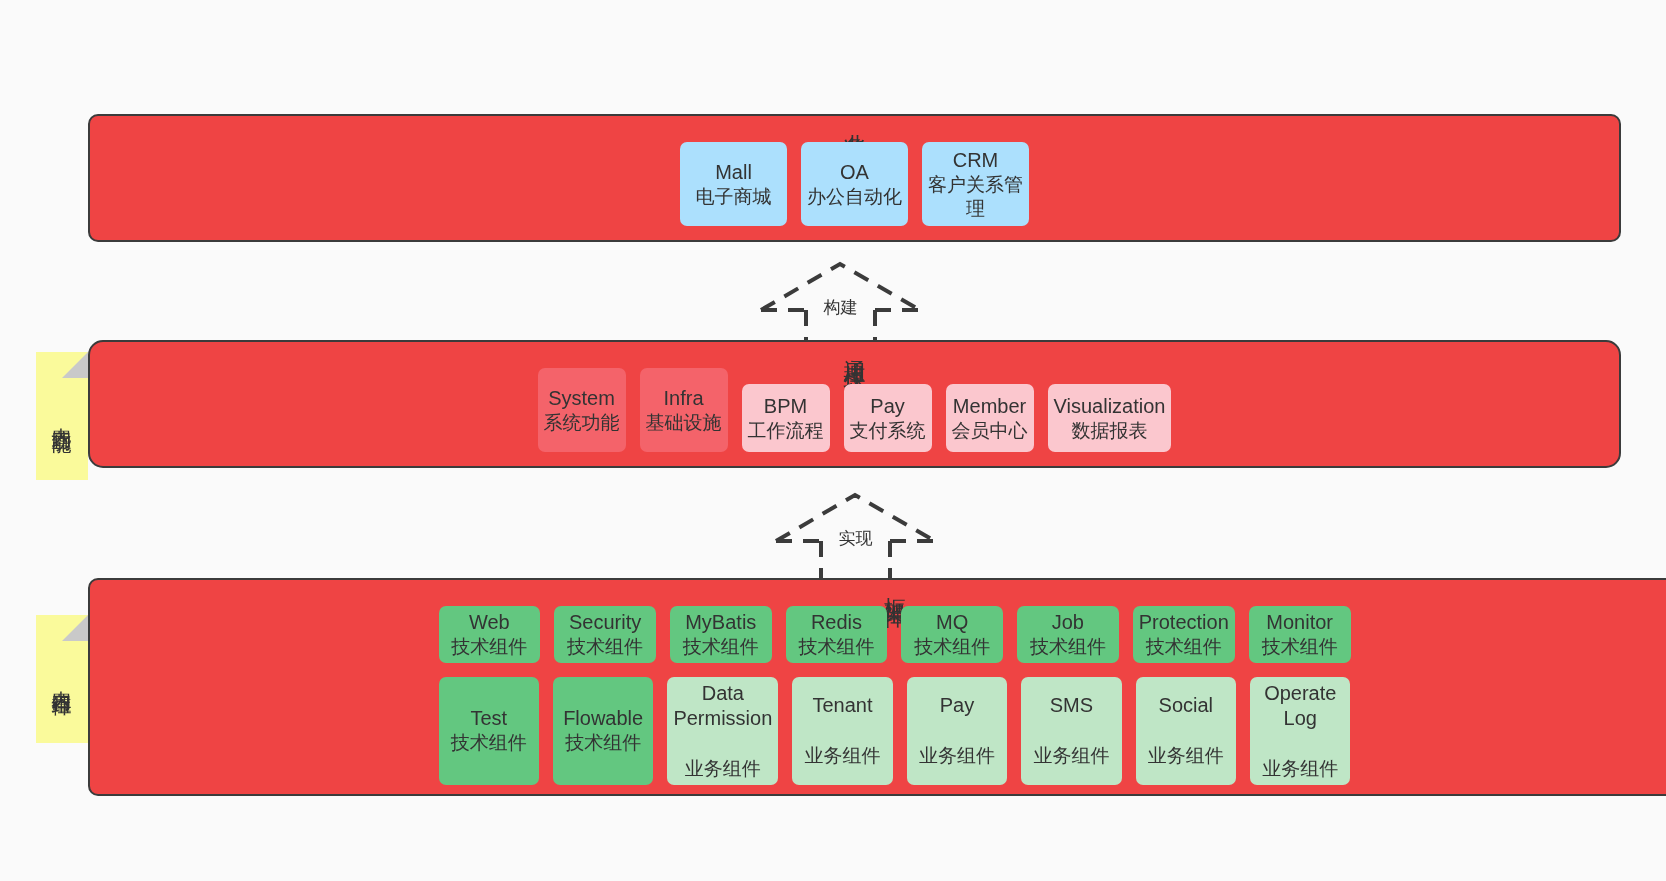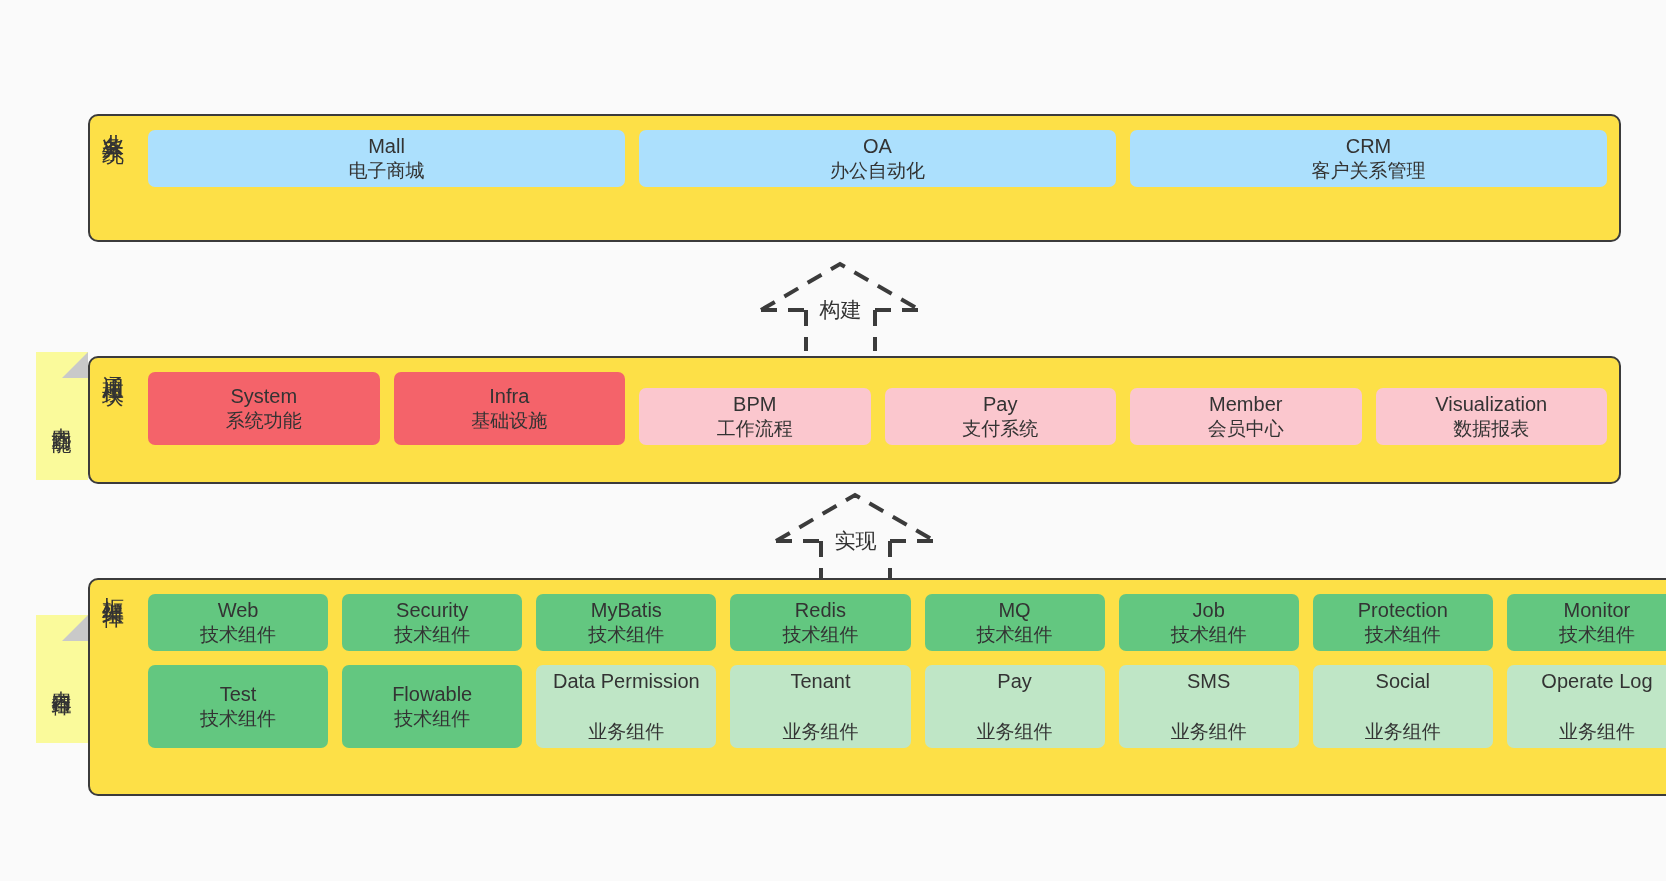--- a/index.html
+++ b/index.html
@@ -13,25 +13,26 @@
   #stage {
     position: relative;
     width: 1666px;
     height: 881px;
     background: #fafafa;
   }
 
   
   .layer {
     position: absolute;
-    background: #fde047;
+    background: #ef4444;
     border: 2px solid #3b3b3b;
     border-radius: 10px;
     display: flex;
-    align-items: flex-start;
+    align-items: center;
+    flex-direction: column;
   }
 
   
   .layer-title {
     flex: 0 0 auto;
     width: 46px;
     display: flex;
     align-items: center;
     justify-content: center;
     writing-mode: vertical-rl;
@@ -120,21 +121,21 @@
     position: absolute;
     width: 175px;
     height: 95px;
   }
   .arrow-group svg { display: block; }
   .arrow-label {
     position: absolute;
     left: 50%;
     transform: translateX(-50%);
     top: 38px;
-    font-size: 21px;
+    font-size: 17px;
     color: #333333;
     background: transparent;
     padding: 0 2px;
     white-space: nowrap;
     user-select: none;
   }
 </style>
 </head>
 <body>
 
@@ -168,21 +169,21 @@
       <path d="M 53 52 L 53 93" fill="none" stroke="#3b3b3b" stroke-width="4" stroke-dasharray="16,11"></path>
       <path d="M 122 52 L 122 93" fill="none" stroke="#3b3b3b" stroke-width="4" stroke-dasharray="16,11"></path>
     </svg>
     <div class="arrow-label">构建</div>
   </div>
 
   <div class="sticky" style="left:36px; top:352px; width:52px; height:128px;">
     <span class="sticky-text">内置功能</span>
   </div>
 
-  <div class="layer" id="layer-module" style="left:88px; top:356px; width:1533px; height:128px;">
+  <div class="layer" id="layer-module" style="left:88px; top:340px; width:1533px; height:128px;border-radius:15px;">
     <div class="layer-title">通用模块</div>
     <div class="layer-body" id="module-cards">
         <div class="card red">
           <div class="t-en">System</div>
           <div class="t-cn">系统功能</div>
         </div>
         <div class="card red">
           <div class="t-en">Infra</div>
           <div class="t-cn">基础设施</div>
         </div>

